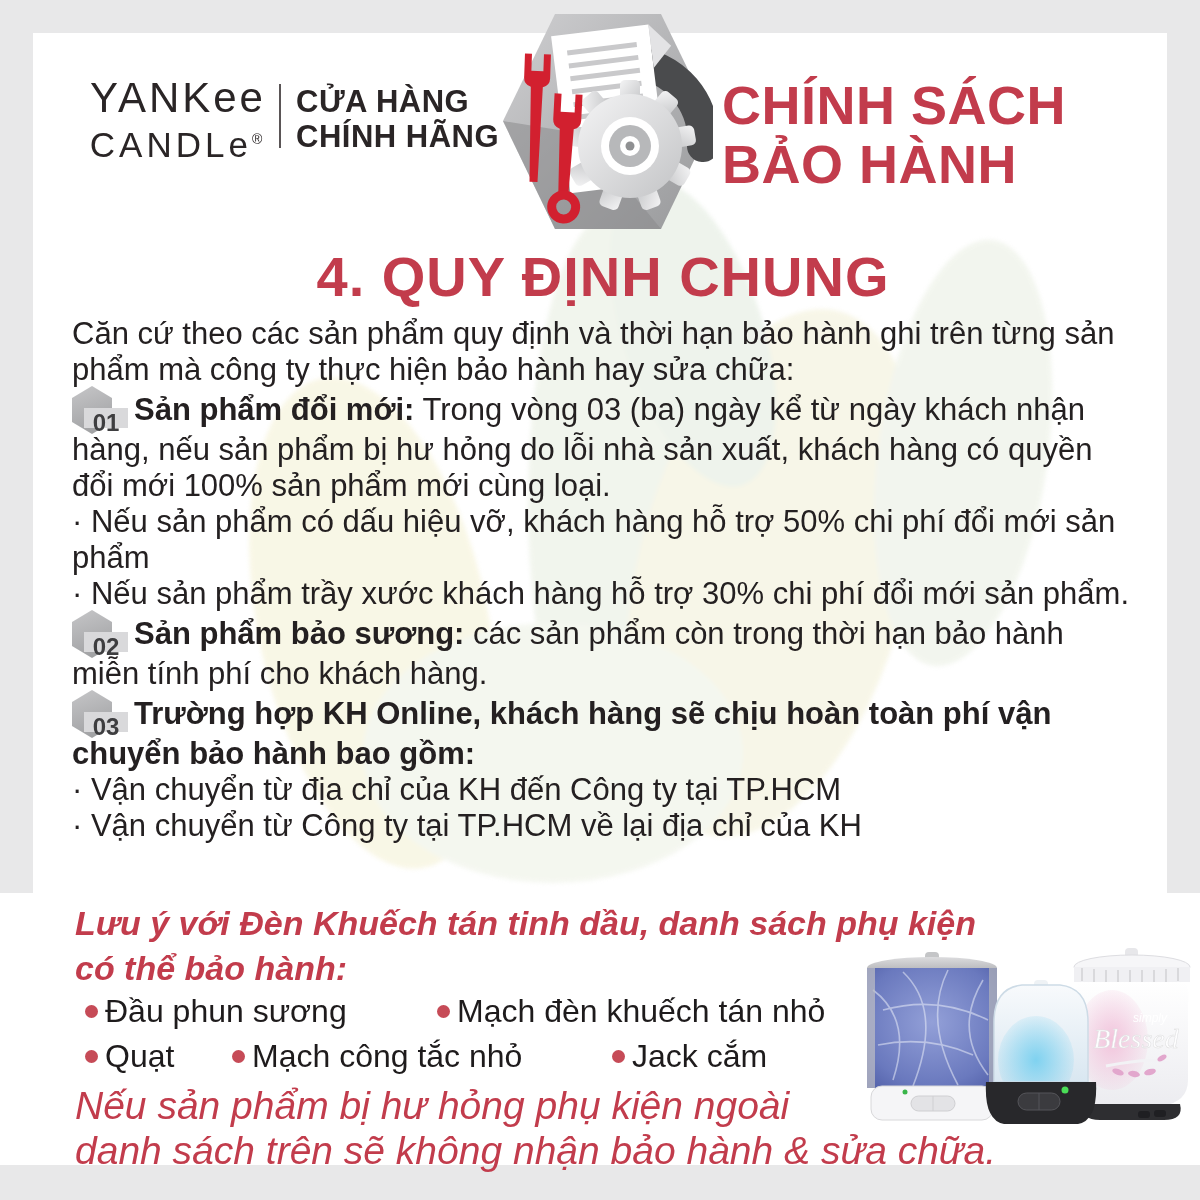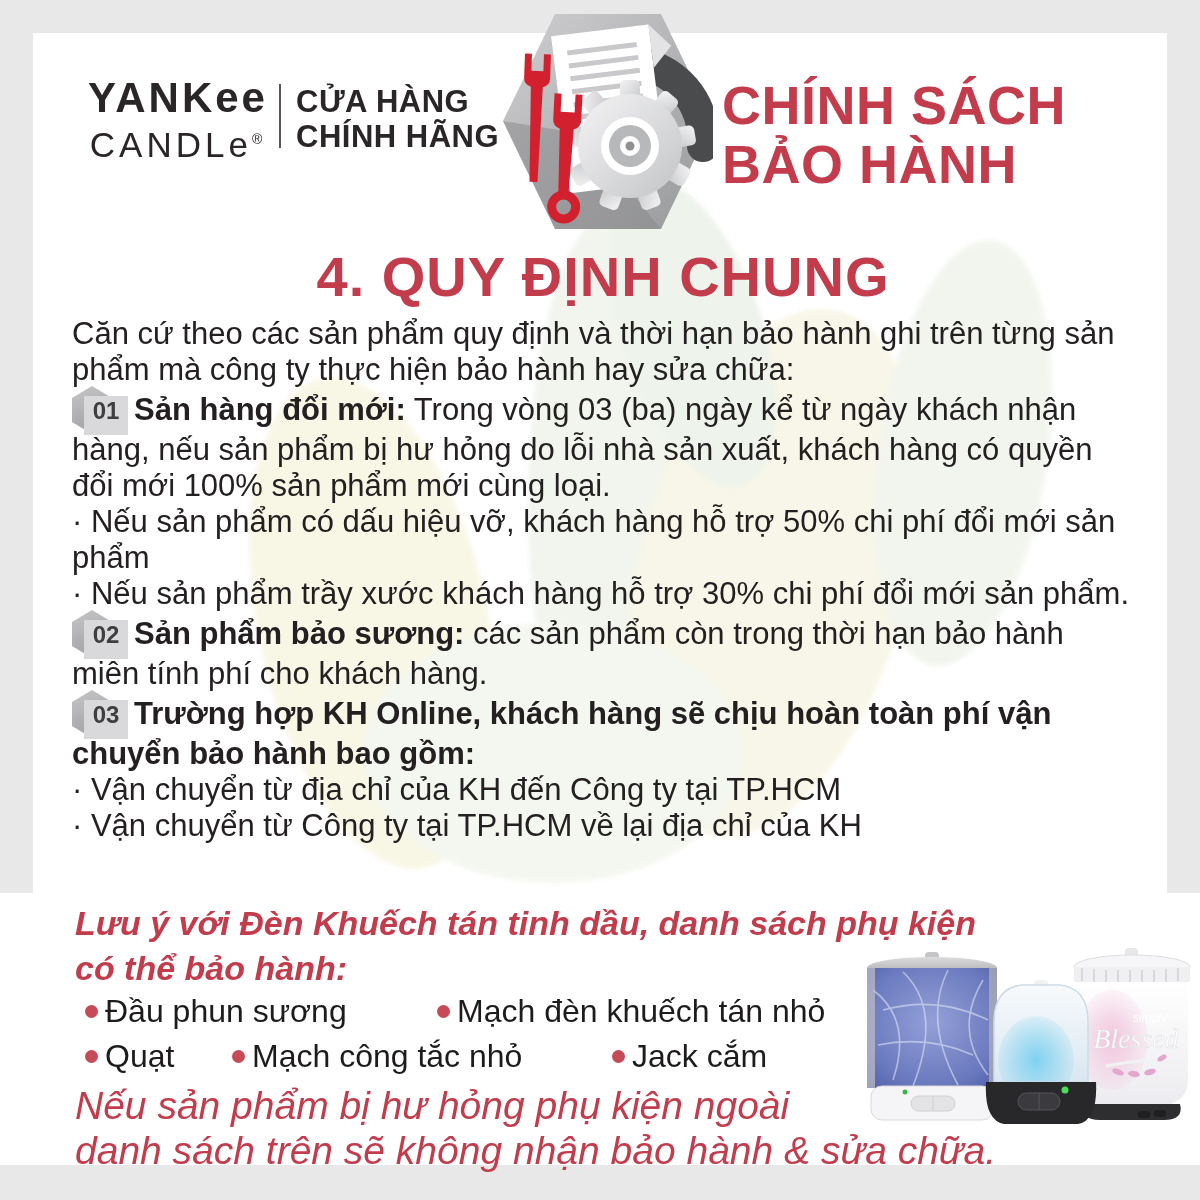--- a/index.html
+++ b/index.html
@@ -9,40 +9,40 @@
     font-family:"Liberation Sans",sans-serif;
     color:#242021;
   }
   .card{
     position:absolute;left:33px;top:33px;width:1134px;height:860px;
     background:#ffffff;z-index:1;
   }
   .watermark{position:absolute;left:0;top:0;z-index:0;opacity:.6;filter:blur(2px);}
   
   .logo{position:absolute;left:88px;top:76px;width:180px;text-align:center;z-index:3;color:#2a2526;}
-  .logo .l1{font-size:42px;font-weight:700;letter-spacing:3px;line-height:44px;}
+  .logo .l1{font-size:42px;font-weight:400;letter-spacing:3px;line-height:44px;}
   .logo .l2{font-size:35px;font-weight:400;letter-spacing:4px;line-height:38px;}
   .logo sup{font-size:14px;}
   .logo-divider{position:absolute;left:279px;top:84px;width:2px;height:64px;background:#5a5556;z-index:3;}
   .store{position:absolute;left:296px;top:84px;z-index:3;color:#2a2526;font-weight:bold;font-size:31px;line-height:35px;letter-spacing:.5px;}
   .badge-icon{position:absolute;left:503px;top:14px;z-index:4;}
   .main-title{position:absolute;left:722px;top:76px;z-index:3;color:#c23c4c;font-weight:800;font-size:54px;line-height:59px;letter-spacing:.5px;white-space:nowrap;}
   
   .content{position:absolute;left:72px;top:246px;width:1062px;z-index:2;font-size:31px;line-height:36px;}
   .content p{margin:0;}
   .h2{font-size:56px;line-height:62px;font-weight:800;color:#c23c4c;text-align:center;letter-spacing:1px;margin:0 0 8px 0;}
   .intro{margin-bottom:0;}
   .item-lead{margin-top:12px;}
   .item-lead strong{font-weight:bold;}
   .bullet::before{content:"· ";}
   .num-badge{display:inline-block;position:relative;width:56px;height:44px;vertical-align:-12px;margin-right:6px;}
   .num-badge .hex{position:absolute;left:0;top:-2px;width:40px;height:48px;
      background:linear-gradient(160deg,#c6c6c8,#9b9c9e);
      clip-path:polygon(50% 0,100% 25%,100% 75%,50% 100%,0 75%,0 25%);}
-  .num-badge .num-label{position:absolute;left:12px;top:8px;width:44px;height:39px;background:#d9d9db;
+  .num-badge .num-label{position:absolute;left:12px;top:20px;width:44px;height:20px;background:#d9d9db;
      color:#3e3e40;font-weight:bold;font-size:24px;line-height:29px;text-align:center;}
   
   .bottom-section{position:absolute;left:0;top:893px;width:1200px;height:272px;background:#ffffff;z-index:2;}
   .note-title{position:absolute;left:75px;top:8px;color:#c23c4c;font-weight:bold;font-style:italic;font-size:34px;line-height:45px;}
   .acc-rows{position:absolute;left:0;top:97px;width:860px;height:92px;font-size:32px;color:#1e1b1c;}
   .acc{position:absolute;display:flex;align-items:center;white-space:nowrap;height:42px;}
   .dot{width:13px;height:13px;border-radius:50%;background:#c64b57;margin-right:7px;flex:none;}
   .note-footer{position:absolute;left:75px;top:190px;color:#c23c4c;font-style:italic;font-size:39px;line-height:45px;}
   .diffuser{position:absolute;z-index:5;}
   .d1{left:853px;top:950px;}
@@ -138,21 +138,21 @@
 </div>
 
 <div class="content">
   <div class="h2">4. QUY ĐỊNH CHUNG</div>
   <p class="intro">Căn cứ theo các sản phẩm quy định và thời hạn bảo hành ghi trên từng sản phẩm mà công ty thực hiện bảo hành hay sửa chữa:</p>
 
   <p class="item-lead">
     <span class="num-badge">
       <span class="hex"></span>
       <span class="num-label">01</span>
-    </span><strong>Sản hàng đổi mới:</strong><span> Trong vòng 03 (ba) ngày kể từ ngày khách nhận hàng, nếu sản phẩm bị hư hỏng do lỗi nhà sản xuất, khách hàng có quyền đổi mới 100% sản phẩm mới cùng loại.</span>
+    </span><strong>Sản phẩm đổi mới:</strong><span> Trong vòng 03 (ba) ngày kể từ ngày khách nhận hàng, nếu sản phẩm bị hư hỏng do lỗi nhà sản xuất, khách hàng có quyền đổi mới 100% sản phẩm mới cùng loại.</span>
   </p>
   <p class="bullet">Nếu sản phẩm có dấu hiệu vỡ, khách hàng hỗ trợ 50% chi phí đổi mới sản phẩm</p>
   <p class="bullet">Nếu sản phẩm trầy xước khách hàng hỗ trợ 30% chi phí đổi mới sản phẩm.</p>
 
   <p class="item-lead">
     <span class="num-badge">
       <span class="hex"></span>
       <span class="num-label">02</span>
     </span><strong>Sản phẩm bảo sương:</strong><span> các sản phẩm còn trong thời hạn bảo hành miễn tính phí cho khách hàng.</span>
   </p>

